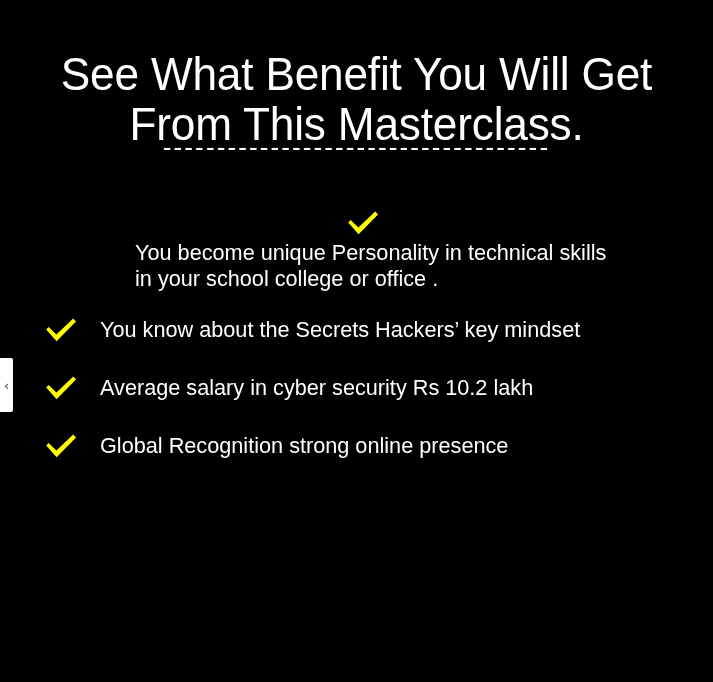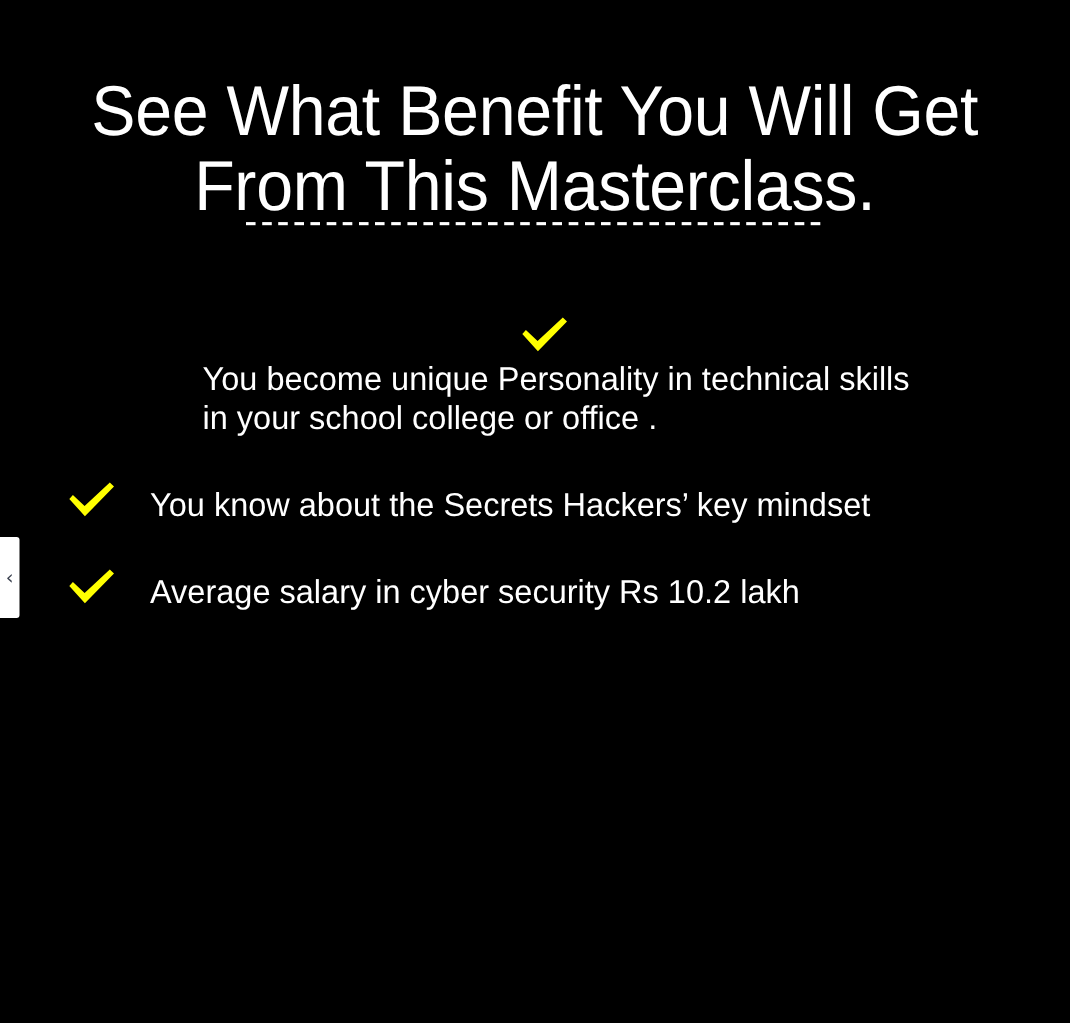--- a/index.html
+++ b/index.html
@@ -57,21 +57,21 @@
 
   
   .benefits {
     position: absolute;
     left: 44px;
     top: 206px;
     width: 660px;
   }
   .benefit-item {
     display: flex;
-    align-items: flex-end;
+    align-items: center;
     min-height: 40px;
     margin-bottom: 18px;
   }
   .benefit-item.two-line {
     align-items: center;
     flex-direction: column;
   }
   .check-icon {
     flex: 0 0 auto;
     width: 40px;
@@ -148,19 +148,27 @@
         <span class="benefit-text">You know about the Secrets Hackers’ key mindset</span>
       </li>
       <li class="benefit-item">
         <span class="check-icon">
           <svg viewBox="0 0 34 26" xmlns="http://www.w3.org/2000/svg" aria-hidden="true">
             <path d="M2.2 12.6 L4.6 10.0 L12.4 17.4 L29.2 1.6 L32.0 4.4 L12.6 24.2 Z" fill="#ffff00"></path>
           </svg>
         </span>
         <span class="benefit-text">Average salary in cyber security Rs 10.2 lakh</span>
       </li>
+      <li class="benefit-item">
+        <span class="check-icon">
+          <svg viewBox="0 0 34 26" xmlns="http://www.w3.org/2000/svg" aria-hidden="true">
+            <path d="M2.2 12.6 L4.6 10.0 L12.4 17.4 L29.2 1.6 L32.0 4.4 L12.6 24.2 Z" fill="#ffff00"></path>
+          </svg>
+        </span>
+        <span class="benefit-text">Global Recognition strong online presence</span>
+      </li>
     </ul>
 
   <div class="side-tab">
     <span class="chev">‹</span>
   </div>
 
 </div>
 
 </body></html>

